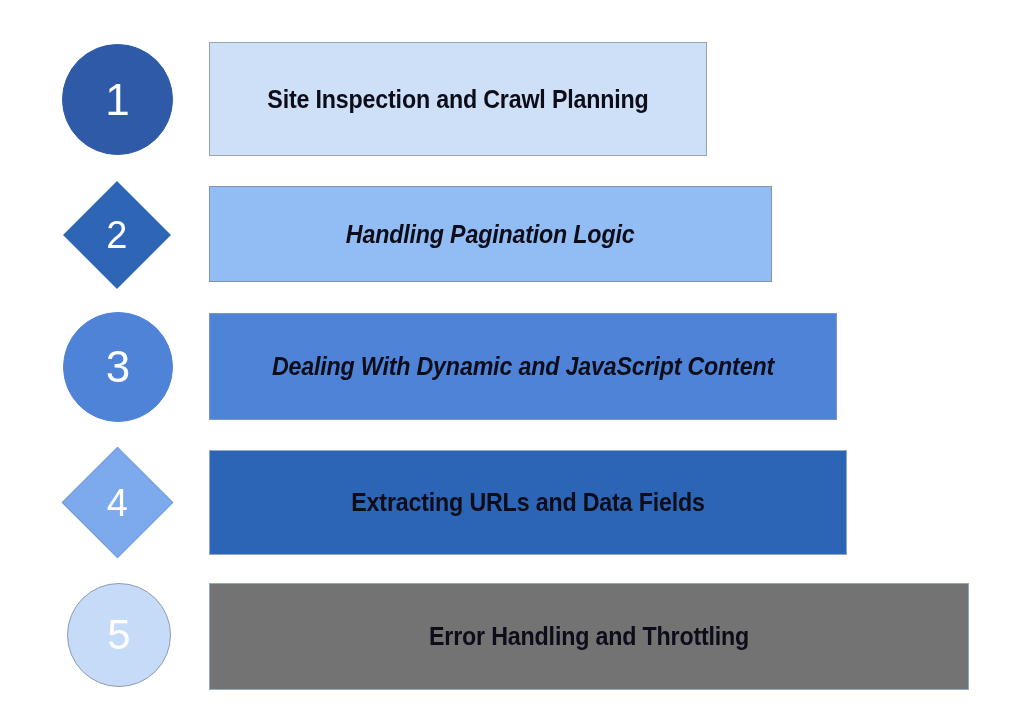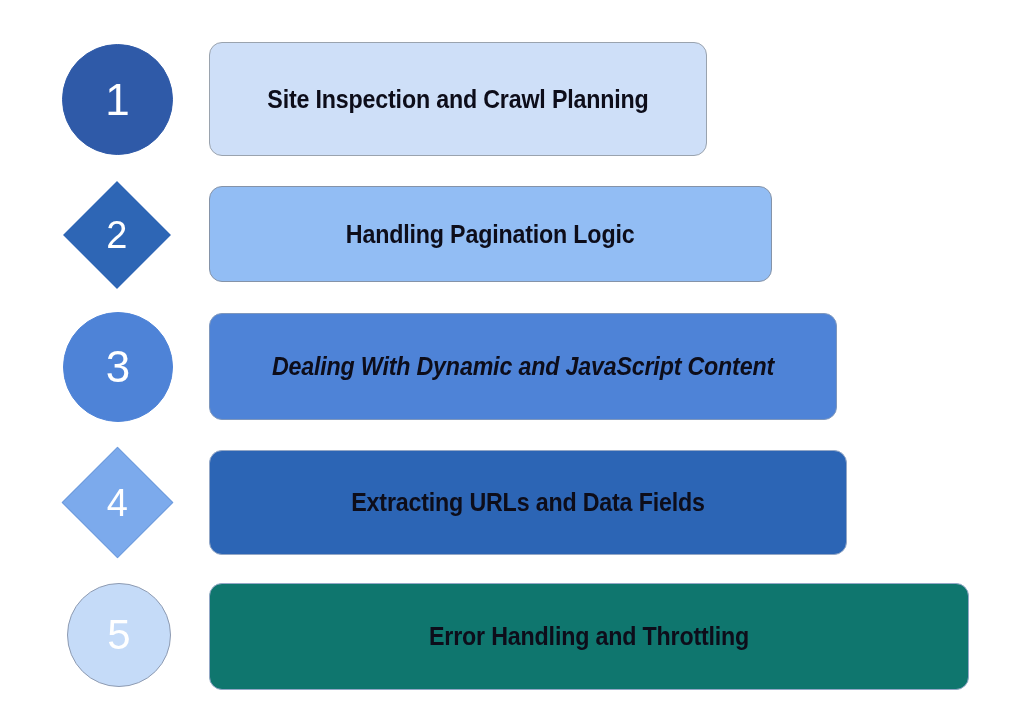--- a/index.html
+++ b/index.html
@@ -54,21 +54,20 @@
     transform: rotate(-45deg);
   }
 
   
   .bar {
     position: absolute;
     box-sizing: border-box;
     display: flex;
     align-items: center;
     justify-content: center;
-    border-radius: 13px;
   }
   .bar-label {
     color: #0d0d1a;
     font-family: "Liberation Sans", sans-serif;
     font-weight: bold;
     font-size: 25px;
     letter-spacing: -0.2px;
     transform: scaleX(0.93);
     white-space: nowrap;
     text-align: center;
@@ -86,21 +85,21 @@
     </div>
     <div class="bar" id="bar-1" style="left: 209px; top: 42px; width: 498px; height: 114px; background: rgb(206, 223, 248); border: 1px solid rgb(154, 163, 174);">
       <span class="bar-label" style="color: rgb(13, 13, 26);">Site Inspection and Crawl Planning</span>
     </div>
   </div>
 
   <div class="step-row">
     <div class="marker diamond" id="marker-2" style="left: 79px; top: 197px; width: 76px; height: 76px; background: rgb(46, 102, 181); border: 1px solid rgb(46, 102, 181);">
       <span class="marker-label" style="font-size: 38px; color: rgb(255, 255, 255);">2</span>
     </div>
-    <div class="bar" id="bar-2" style="left: 209px; top: 186px; width: 563px; height: 96px; background: rgb(146, 189, 244); border: 1px solid rgb(133, 147, 168);">
+    <div class="bar" id="bar-2" style="left: 209px; top: 186px; width: 563px; height: 96px; background: rgb(146, 189, 244); border: 1px solid rgb(133, 147, 168); font-style: italic;">
       <span class="bar-label" style="color: rgb(13, 13, 26);">Handling Pagination Logic</span>
     </div>
   </div>
 
   <div class="step-row">
     <div class="marker circle" id="marker-3" style="left: 63px; top: 312px; width: 110px; height: 110px; background: rgb(78, 131, 215); border: 1px solid rgb(78, 131, 215);">
       <span class="marker-label" style="font-size: 44px; color: rgb(255, 255, 255);">3</span>
     </div>
     <div class="bar" id="bar-3" style="left: 209px; top: 313px; width: 628px; height: 107px; background: rgb(78, 131, 215); border: 1px solid rgb(126, 151, 189); font-style: italic;">
       <span class="bar-label" style="color: rgb(13, 13, 26);">Dealing With Dynamic and JavaScript Content</span>
@@ -113,18 +112,18 @@
     </div>
     <div class="bar" id="bar-4" style="left: 209px; top: 450px; width: 638px; height: 105px; background: rgb(44, 101, 181); border: 1px solid rgb(147, 167, 198);">
       <span class="bar-label" style="color: rgb(13, 13, 26);">Extracting URLs and Data Fields</span>
     </div>
   </div>
 
   <div class="step-row">
     <div class="marker circle" id="marker-5" style="left: 67px; top: 583px; width: 104px; height: 104px; background: rgb(197, 219, 248); border: 1px solid rgb(142, 155, 178);">
       <span class="marker-label" style="font-size: 42px; color: rgb(255, 255, 255);">5</span>
     </div>
-    <div class="bar" id="bar-5" style="left: 209px; top: 583px; width: 760px; height: 107px; background: #0f766e; border: 1px solid rgb(147, 167, 198);">
+    <div class="bar" id="bar-5" style="left: 209px; top: 583px; width: 760px; height: 107px; background: #737373; border: 1px solid rgb(147, 167, 198);">
       <span class="bar-label" style="color: rgb(13, 13, 26);">Error Handling and Throttling</span>
     </div>
   </div>
 
 </div>
 
 </body></html>

